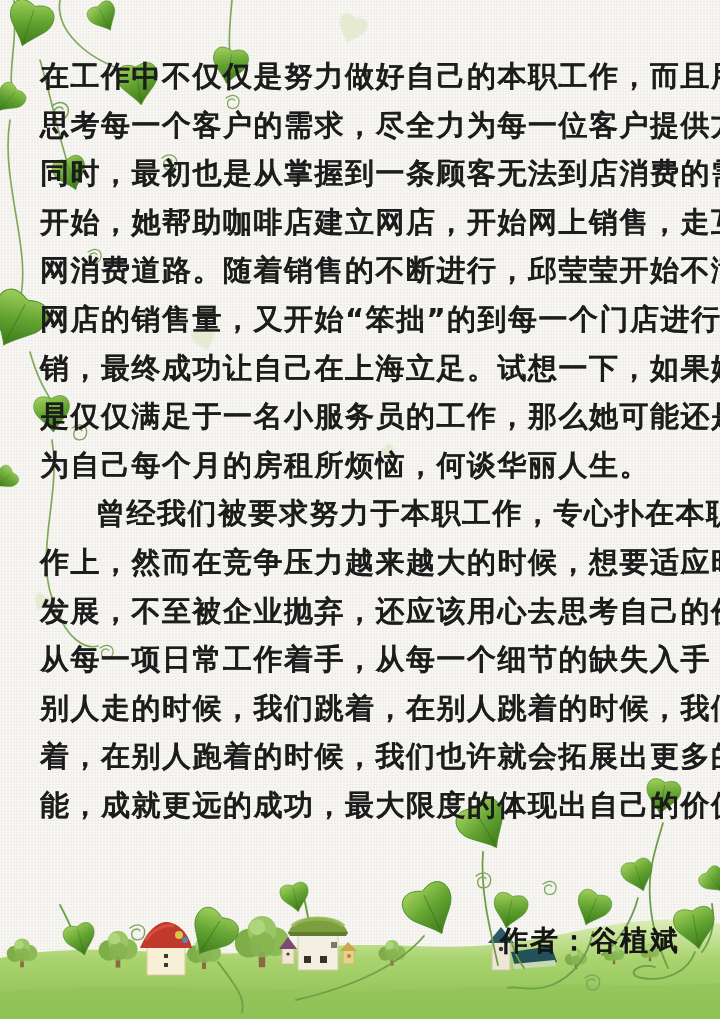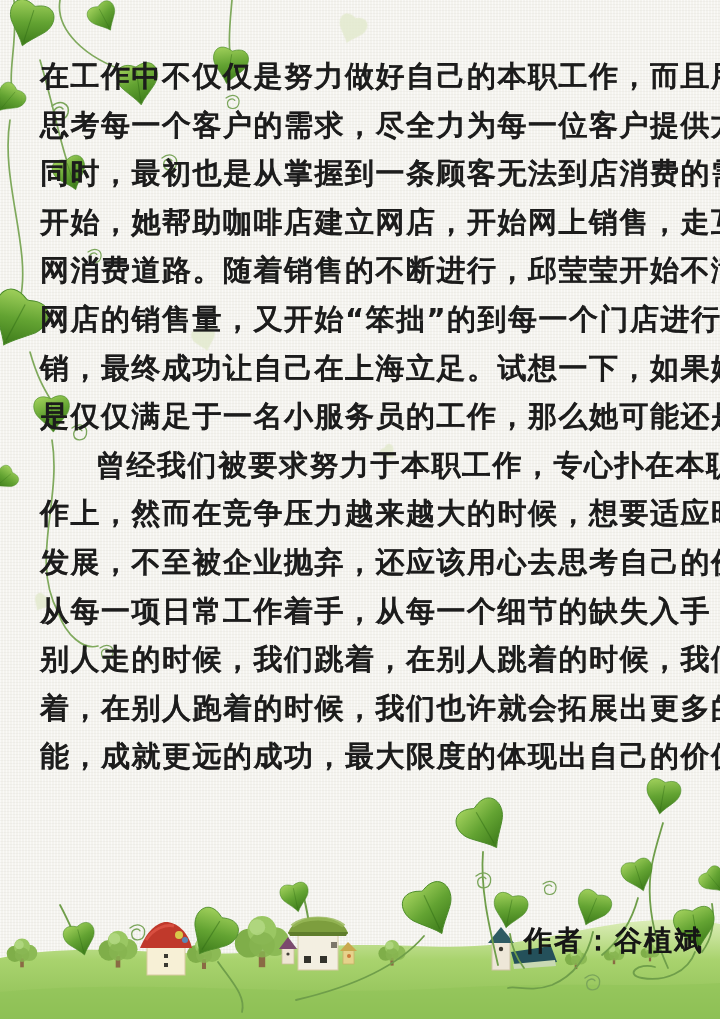--- a/index.html
+++ b/index.html
@@ -18,21 +18,20 @@
     letter-spacing:1.5px; font-weight:bold;
     text-shadow:0 0 0.6px rgba(0,0,0,0.55);
   }
   .line { height:48.6px; white-space:nowrap; overflow:visible; }
   .indent { padding-left:56px; }
   .signature {
     position:absolute; left:500px; top:922px;
     font-size:28px; color:#161616; font-weight:bold; letter-spacing:2px;
     text-shadow:0 0 0.6px rgba(0,0,0,0.55);
     white-space:nowrap;
-    margin-left:24px;
   }
 </style>
 </head>
 <body>
 
 <div class="page">
 
   <svg class="art" viewBox="0 0 720 1019" xmlns="http://www.w3.org/2000/svg" xmlns:xlink="http://www.w3.org/1999/xlink">
     <defs>
       <linearGradient id="leafGrad" x1="0" y1="0" x2="0.3" y2="1">
@@ -192,20 +191,21 @@
 
   <div class="text-block">
     <div class="line">在工作中不仅仅是努力做好自己的本职工作，而且用心</div>
     <div class="line">思考每一个客户的需求，尽全力为每一位客户提供方便，</div>
     <div class="line">同时，最初也是从掌握到一条顾客无法到店消费的需求</div>
     <div class="line">开始，她帮助咖啡店建立网店，开始网上销售，走互联</div>
     <div class="line">网消费道路。随着销售的不断进行，邱莹莹开始不满足</div>
     <div class="line">网店的销售量，又开始“笨拙”的到每一个门店进行推</div>
     <div class="line">销，最终成功让自己在上海立足。试想一下，如果她还</div>
     <div class="line">是仅仅满足于一名小服务员的工作，那么她可能还是在</div>
+    <div class="line">为自己每个月的房租所烦恼，何谈华丽人生。</div>
     <div class="line indent">曾经我们被要求努力于本职工作，专心扑在本职工</div>
     <div class="line">作上，然而在竞争压力越来越大的时候，想要适应时代</div>
     <div class="line">发展，不至被企业抛弃，还应该用心去思考自己的价值，</div>
     <div class="line">从每一项日常工作着手，从每一个细节的缺失入手，在</div>
     <div class="line">别人走的时候，我们跳着，在别人跳着的时候，我们跑</div>
     <div class="line">着，在别人跑着的时候，我们也许就会拓展出更多的可</div>
     <div class="line">能，成就更远的成功，最大限度的体现出自己的价值，</div>
   </div>
 
   <div class="signature">作者：谷植斌</div>

